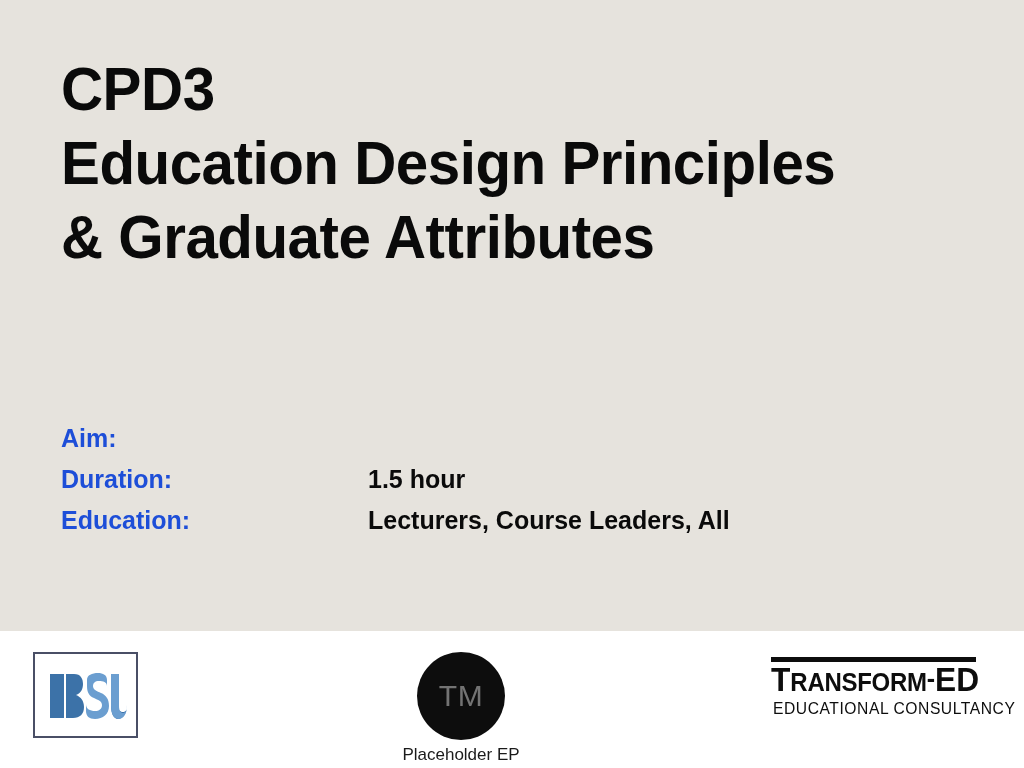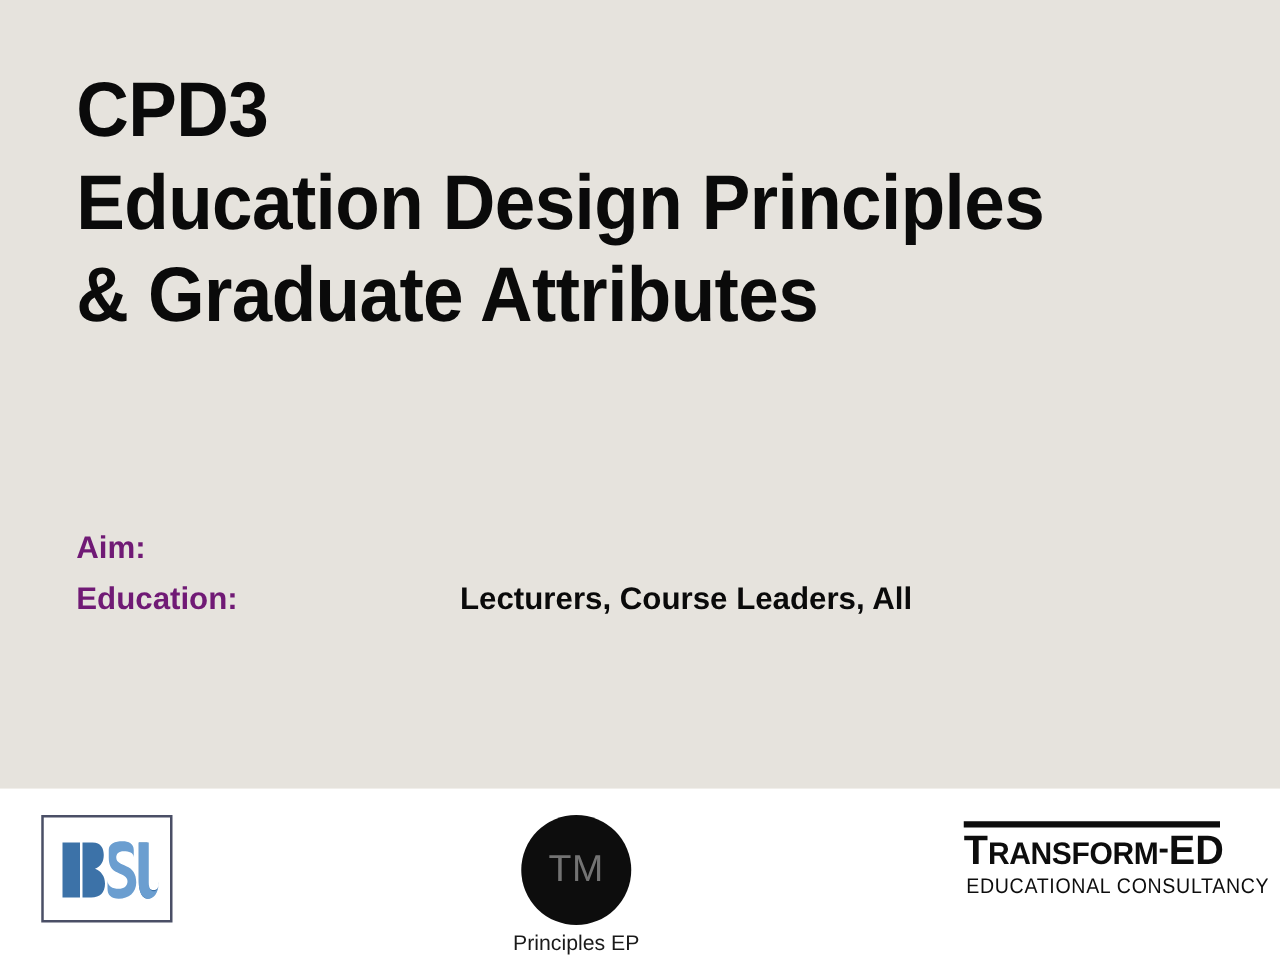--- a/index.html
+++ b/index.html
@@ -64,21 +64,21 @@
     align-items: baseline;
     height: 41px;
   }
   .detail-label {
     width: 307px;
     flex: 0 0 307px;
     font-family: "Liberation Sans", sans-serif;
     font-weight: bold;
     font-size: 25px;
     line-height: 30px;
-    color: #701a75;
+    color: #1d4ed8;
     white-space: nowrap;
   }
   .detail-value {
     font-family: "Liberation Sans", sans-serif;
     font-weight: bold;
     font-size: 25px;
     line-height: 30px;
     color: #0a0a0a;
     white-space: nowrap;
   }
@@ -222,20 +222,24 @@
       <span class="title-line">Education Design Principles</span>
       <span class="title-line">&amp; Graduate Attributes</span>
     </div>
 
     <div id="detail-block">
 
       <div class="detail-row">
         <span class="detail-label">Aim:</span>
       </div>
 
+      <div class="detail-row">
+        <span class="detail-label">Duration:</span>
+        <span class="detail-value">1.5 hour</span>
+      </div>
 
       <div class="detail-row">
         <span class="detail-label">Education:</span>
         <span class="detail-value">Lecturers, Course Leaders, All</span>
       </div>
 
     </div>
 
   </div>
 
@@ -253,21 +257,21 @@
           <path d="M63 2 L70 2 L70 33 C70 38 72 40 75 40 C78 40 79 38 79 33 L79 2 L79 2 L79 33 C79 42 74 47 70 47 C66 47 63 42 63 33 Z" fill="#3c72a8"></path>
           <path d="M63 2 L71 2 L71 34 C71 39 73 41 75 41 C77 41 79 39 79 34 L79 2 L79 34 C79 42 75 47 71 47 C66 47 63 42 63 34 Z" fill="#6b9ed0"></path>
         </svg>
       </div>
     </div>
 
     <div id="tm-logo">
       <div id="tm-circle">
         <span id="tm-mark">TM</span>
       </div>
-      <div id="tm-caption">Principles EP</div>
+      <div id="tm-caption">Placeholder EP</div>
     </div>
 
     <div id="transformed-logo">
       <div id="te-topbar"></div>
       <div id="te-wordmark"><span class="te-cap">T</span><span class="te-small">RANSFOR</span><span class="te-small">M</span><span class="te-dash">-</span><span class="te-cap">ED</span></div>
       <div id="te-subline">EDUCATIONAL CONSULTANCY</div>
     </div>
 
   </div>
 

